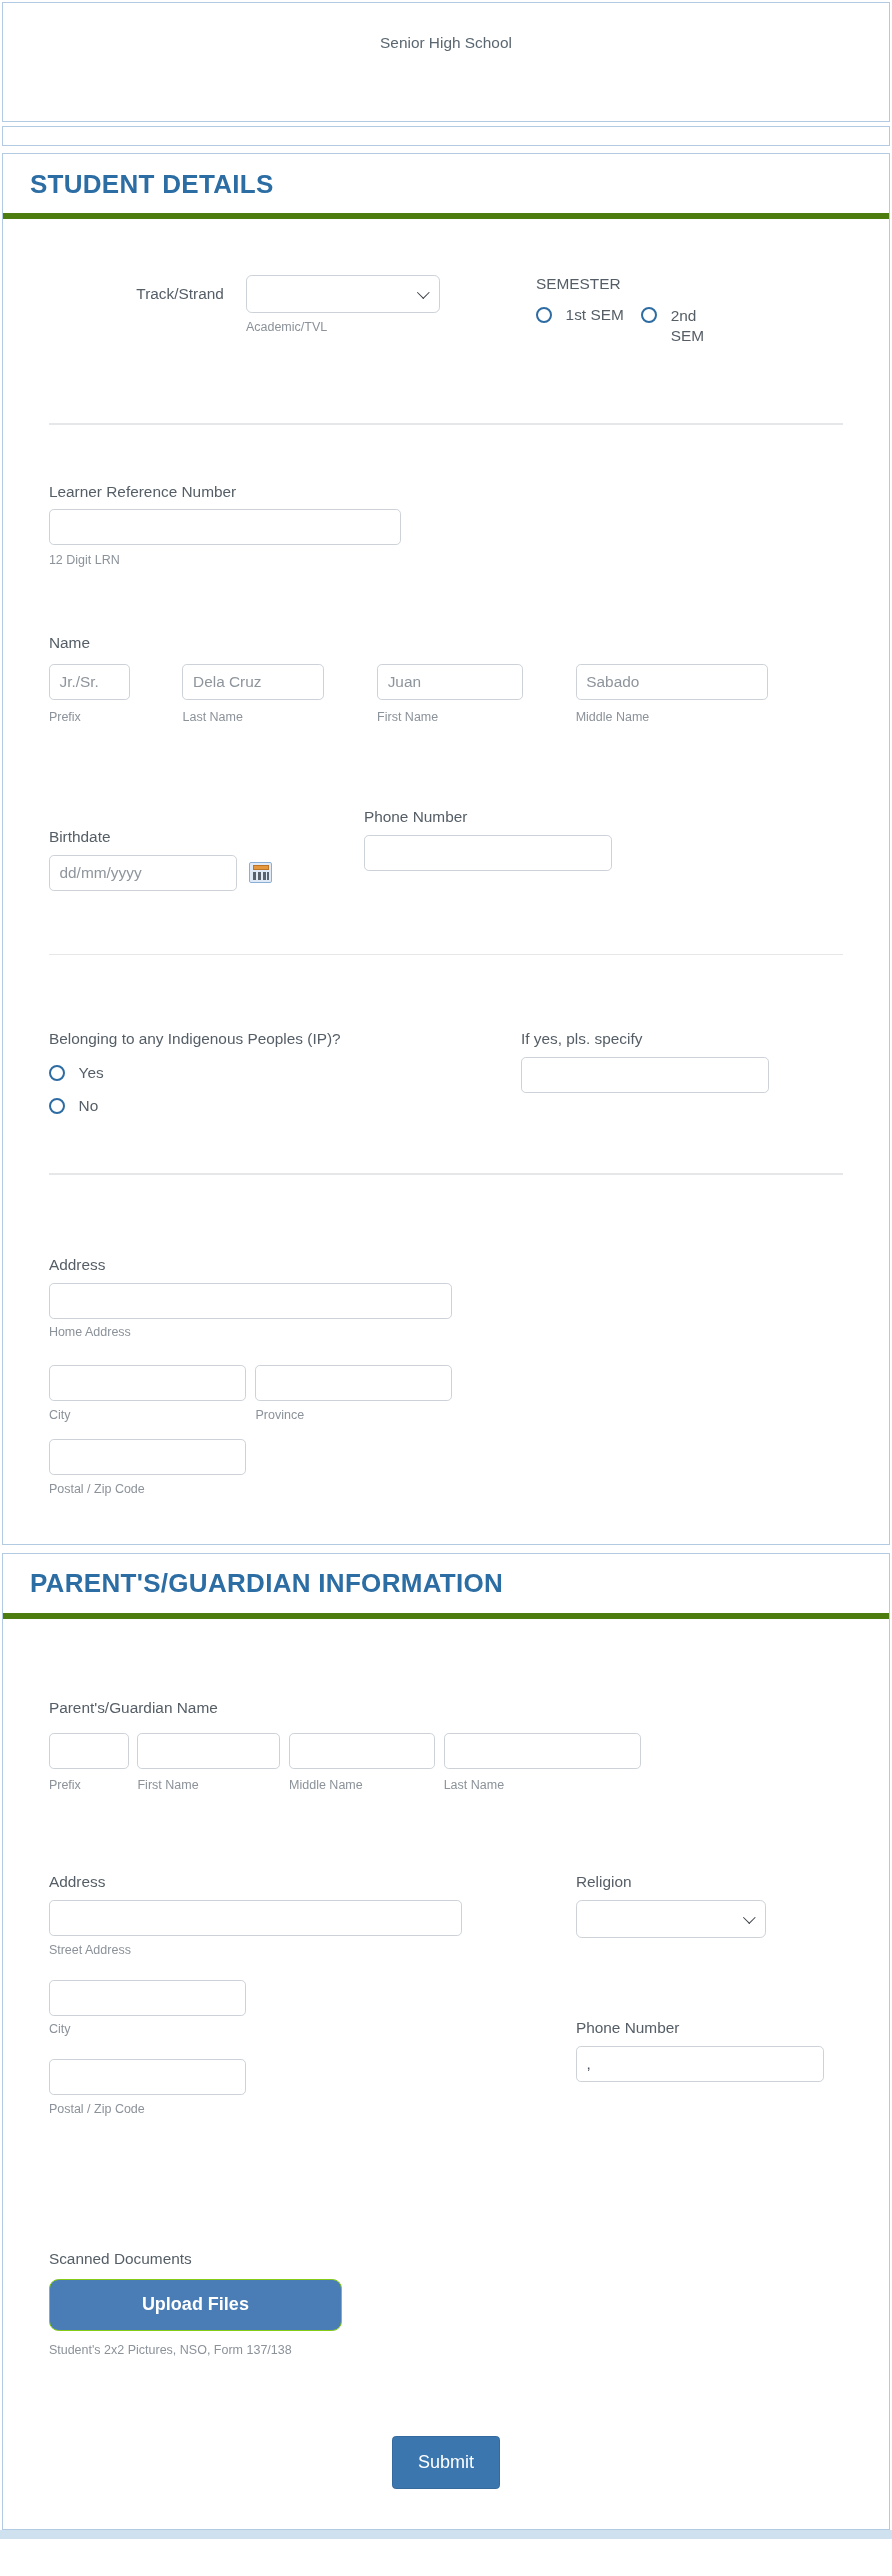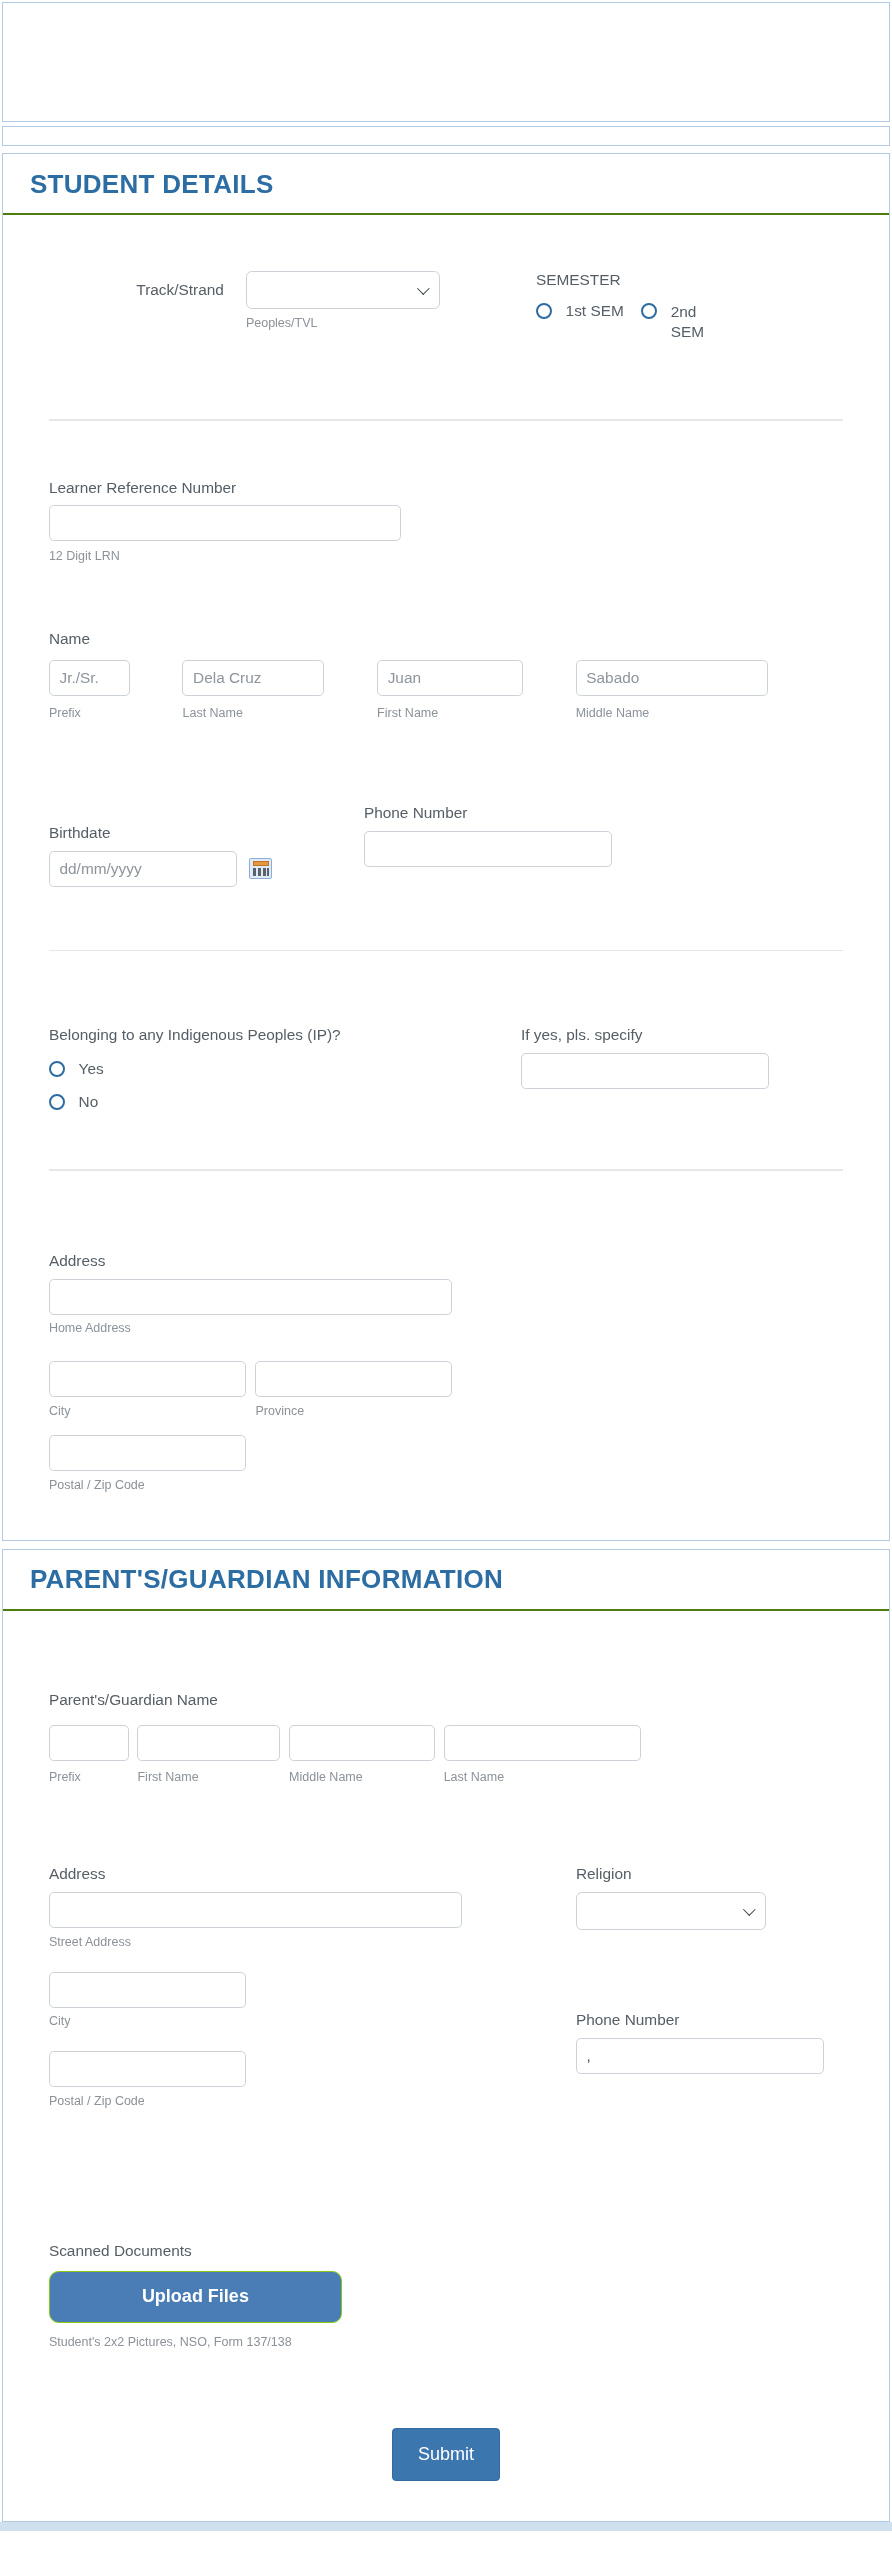--- a/index.html
+++ b/index.html
@@ -21,21 +21,21 @@
     font-size: 29px;
     font-weight: bold;
     letter-spacing: 0.5px;
   }
   .form-subtitle { margin-top: 15.4px; font-size: 15.4px; color: #5b6770; }
   .empty-band { margin-top: 3.8px; height: 20px; }
   
   .section-card { margin-top: 7.7px; }
   .section-heading-bar {
     padding: 14.4px 27px 13.4px 27px;
-    border-bottom: 2px solid #4d7c0f;
+    border-bottom: 6px solid #4d7c0f;
   }
   .section-heading {
     color: #2c6da4;
     font-size: 26px;
     font-weight: bold;
     letter-spacing: 0.3px;
   }
   .section-content { padding: 0 46px; }
   .divider { height: 1.9px; background: #e5e7e9; border: 0; }
   
@@ -193,39 +193,40 @@
     font-family: inherit;
     font-size: 18px;
     cursor: pointer;
   }
   .bottom-strip { margin-top: 0; height: 8.6px; background: #cfe0ee; }
 </style>
 </head>
 <body>
 
 <div class="card header-card">
+  <div class="form-subtitle">Senior High School</div>
 </div>
 
 <div class="card empty-band"></div>
 
 <div class="card section-card">
   <div class="section-heading-bar">
     <div class="section-heading">STUDENT DETAILS</div>
   </div>
 
   <div class="section-content">
 
     <div class="row track-row">
       <div class="field-label track-label">Track/Strand</div>
       <div class="track-select-col">
         <div class="select-wrap">
           <select class="select-input"></select>
           <span class="chevron"></span>
         </div>
-        <div class="sub-label track-sub">Peoples/TVL</div>
+        <div class="sub-label track-sub">Academic/TVL</div>
       </div>
       <div class="semester-group">
         <div class="field-label">SEMESTER</div>
         <div class="radio-line">
           <span class="radio"></span>
           <span class="radio-text">1st SEM</span>
           <span class="radio radio-gap"></span>
           <span class="radio-text wrap">2nd SEM</span>
         </div>
       </div>

